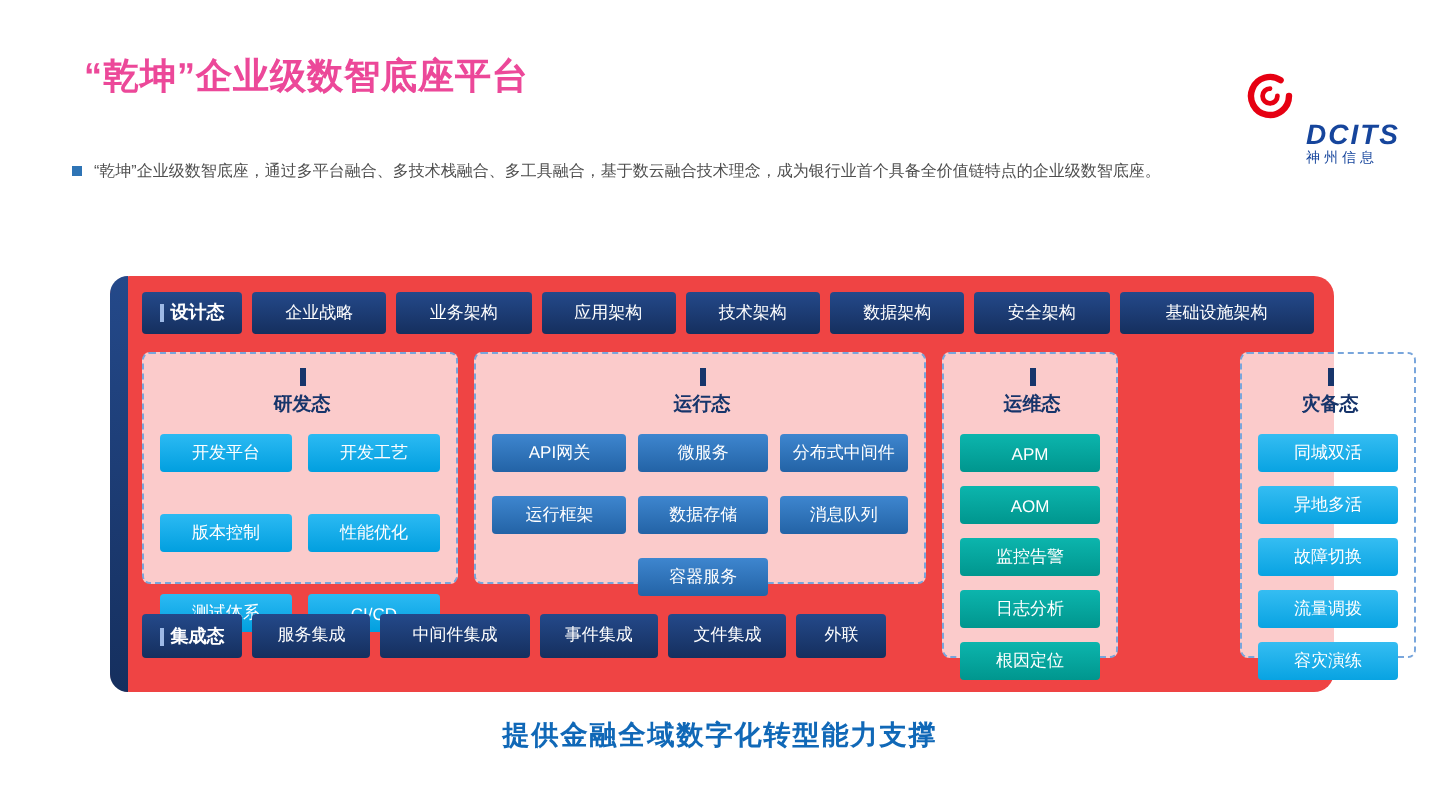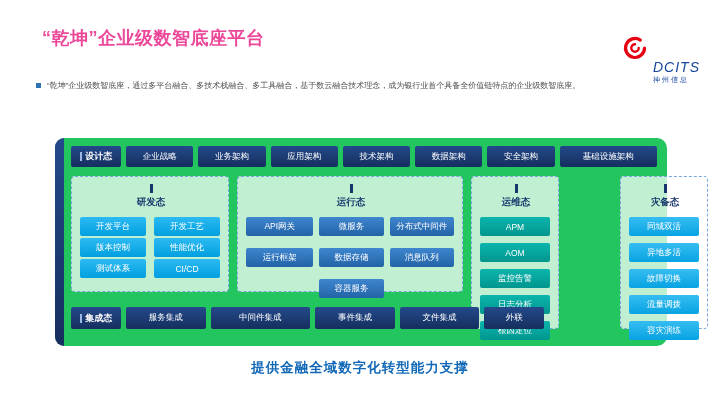--- a/index.html
+++ b/index.html
@@ -4,58 +4,58 @@
 <style>
   * { margin:0; padding:0; box-sizing:border-box; }
   html,body { background:#ffffff; }
   body { font-family:"Liberation Sans", sans-serif; }
   .slide { position:relative; width:720px; height:405px; background:#ffffff; overflow:hidden; }
 
   
   .title { position:absolute; left:42px; top:26px; font-size:18px; font-weight:bold; color:#ec4899; letter-spacing:0.5px; }
   .logo { position:absolute; right:20px; top:12px; display:flex; align-items:center; gap:5px; }
   .logo-texts { display:flex; flex-direction:column; line-height:1.1; }
-  .logo-brand { font-size:14px; font-weight:normal; font-style:italic; color:#16459c; letter-spacing:1px;margin-top:48px; }
+  .logo-brand { font-size:14px; font-weight:bold; font-style:italic; color:#16459c; letter-spacing:1px;margin-top:48px; }
   .logo-sub { font-size:7px; color:#16459c; letter-spacing:2px; margin-top:1px; }
 
   
   .bullet-row { position:absolute; left:36px; top:80px; width:650px; display:flex; align-items:flex-start; gap:6px;text-align:center; }
   .bullet-square { width:5px; height:5px; background:#2e74b5; margin-top:3px; flex:0 0 auto; }
   .bullet-text { font-size:8px; color:#4f4f4f; line-height:1.5; }
 
   
-  .panel { position:absolute; left:55px; top:138px; width:612px; height:208px; background:#22c55e; border-radius:10px; }
+  .panel { position:absolute; left:55px; top:138px; width:612px; height:208px; background:#ef4444; border-radius:10px; }
   .accent-bar { position:absolute; left:0; top:0; width:9px; height:100%; background:linear-gradient(180deg,#24498a,#152f5e); border-radius:10px 0 0 10px; }
 
   
   .btn { color:#ffffff; font-size:8.5px; display:flex; align-items:center; justify-content:center; border-radius:2px; white-space:nowrap; }
   .navy { background:linear-gradient(180deg,#24498a,#152f5e); }
   .cyan { background:linear-gradient(180deg,#2cbaf3,#019fdf); }
   .blue { background:linear-gradient(180deg,#3e86cf,#2363a6); }
   .teal { background:linear-gradient(180deg,#0cb5ad,#00968e); }
   .cyan2 { background:linear-gradient(180deg,#35bdf2,#08a3e2); }
 
   
   .design-row { position:absolute; left:16px; top:8px; width:586px; height:21px; display:flex; gap:5px; }
-  .integration-row { position:absolute; left:16px; top:169px; width:473px; height:22px; display:flex; gap:5px; }
+  .integration-row { position:absolute; left:16px; top:169px; width:372px; height:22px; display:flex; gap:5px; }
   .row-label { flex:0 0 50px; background:linear-gradient(180deg,#24498a,#152f5e); color:#fff; font-size:9px; font-weight:bold; display:flex; align-items:center; justify-content:center; gap:3px; border-radius:2px; }
   .row-label .tick { width:2.5px; height:9px; background:#9db9e6; }
   .design-row .btn { flex:1; }
   .design-row .btn.wide { flex:1.45; }
   .integration-row .btn { flex:1; }
   .integration-row .btn.mid { flex:1.25; }
   .integration-row .btn.small { flex:0.75; }
 
   
   .box { position:absolute; background:rgba(255,255,255,0.72); border:1px dashed #79a6dc; border-radius:4px; padding:6px 8px; }
   .box-head { display:flex; align-items:center; gap:3px; font-size:9.5px; font-weight:bold; color:#17356b; margin:1px 0 8px 2px;flex-direction:column; }
   .box-head .tick { width:3px; height:9px; background:#17356b; }
 
   .dev-box { left:16px; top:38px; width:158px; height:116px; }
-  .dev-grid { display:grid; grid-template-columns:1fr 1fr; gap:2px 8px; }
+  .dev-grid { display:grid; grid-template-columns:1fr 1fr; gap:21px 8px; }
   .dev-grid .btn { height:19px; }
 
   .run-box { left:182px; top:38px; width:226px; height:116px; }
   .run-grid { display:grid; grid-template-columns:1.05fr 1fr 1fr; gap:12px 6px; }
   .run-grid .btn { height:19px; }
   .col2 { grid-column:2; }
 
   .ops-box { left:416px; top:38px; width:88px; height:153px; }
   .dr-box { left:517px; top:38px; width:88px; height:153px;margin-left:48px; }
   .col-grid { display:grid; gap:7px;text-align:center; }

